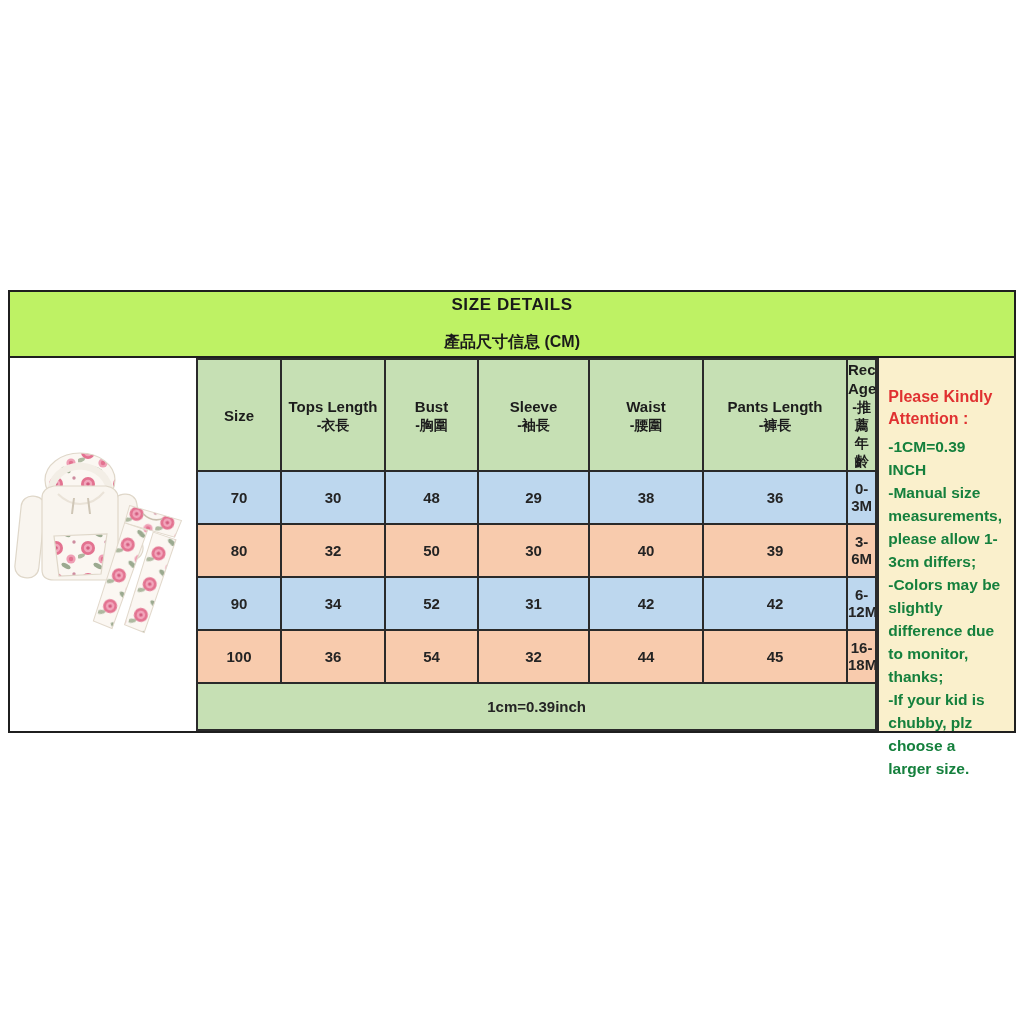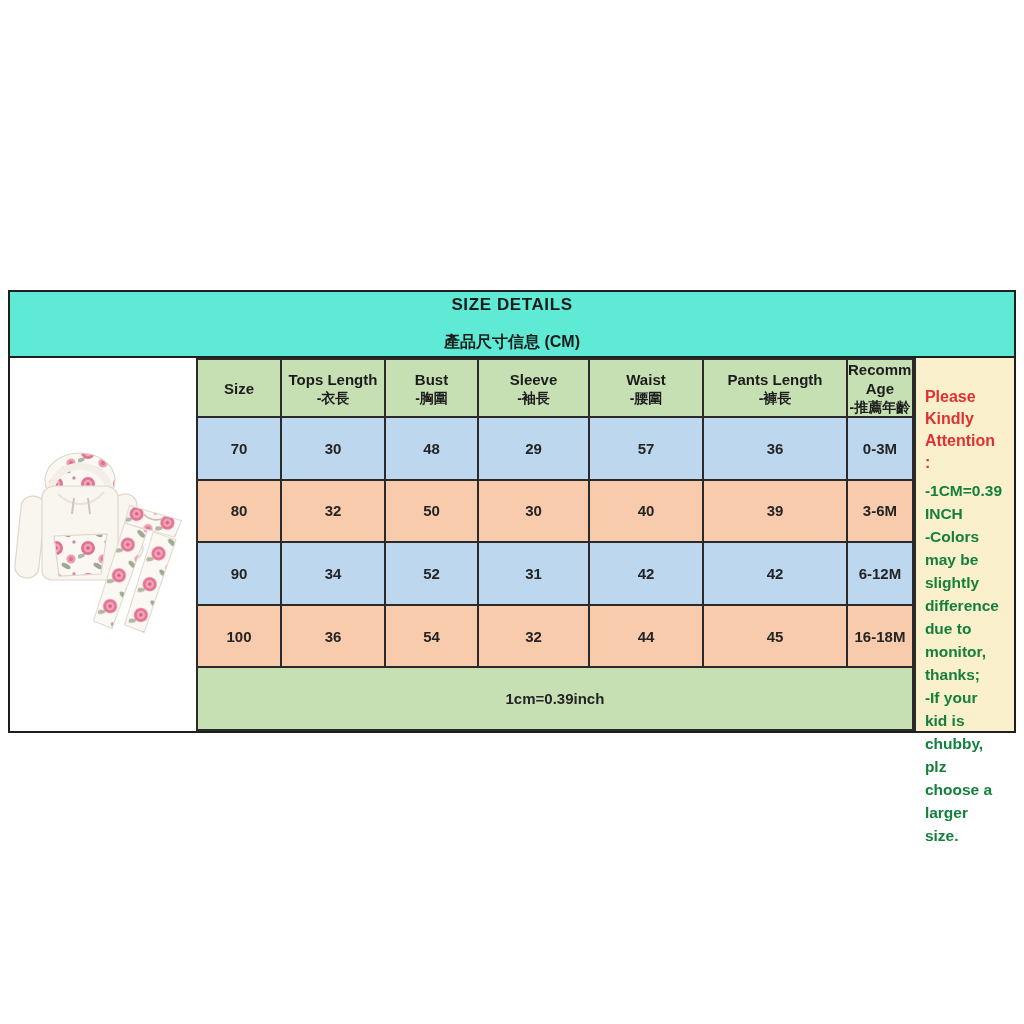--- a/index.html
+++ b/index.html
@@ -21,21 +21,21 @@
     width: 1008px;
     height: 443px;
     border: 2px solid #1f1f1f;
     box-sizing: border-box;
     background: #ffffff;
     display: flex;
     flex-direction: column;
   }
   .title-band {
     flex: 0 0 64px;
-    background: #5eead4;
+    background: #bef264;
     border-bottom: 2px solid #1f1f1f;
     display: flex;
     flex-direction: column;
     align-items: center;
     justify-content: center;
     gap: 17px;
   }
   .title-en {
     font-size: 17px;
     font-weight: 700;
@@ -224,21 +224,21 @@
               <span class="hdr-zh">-推薦年齡</span>
             </th>
           </tr>
         </thead>
         <tbody>
           <tr class="row-blue">
             <td>70</td>
             <td>30</td>
             <td>48</td>
             <td>29</td>
-            <td>57</td>
+            <td>38</td>
             <td>36</td>
             <td>0-3M</td>
           </tr>
           <tr class="row-orange">
             <td>80</td>
             <td>32</td>
             <td>50</td>
             <td>30</td>
             <td>40</td>
             <td>39</td>
@@ -264,19 +264,20 @@
           </tr>
           <tr class="unit-row">
             <td colspan="7">1cm=0.39inch</td>
           </tr>
         </tbody>
       </table>
 
       <div class="attention-box">
         <div class="attention-title">Please Kindly Attention :</div>
         <div class="attention-line">-1CM=0.39 INCH</div>
+        <div class="attention-line">-Manual size measurements, please allow 1-3cm differs;</div>
         <div class="attention-line">-Colors may be slightly difference due to monitor, thanks;</div>
         <div class="attention-line">-If your kid is chubby, plz choose a larger size.</div>
       </div>
 
     </div>
   </div>
 </div>
 
 </body></html>

